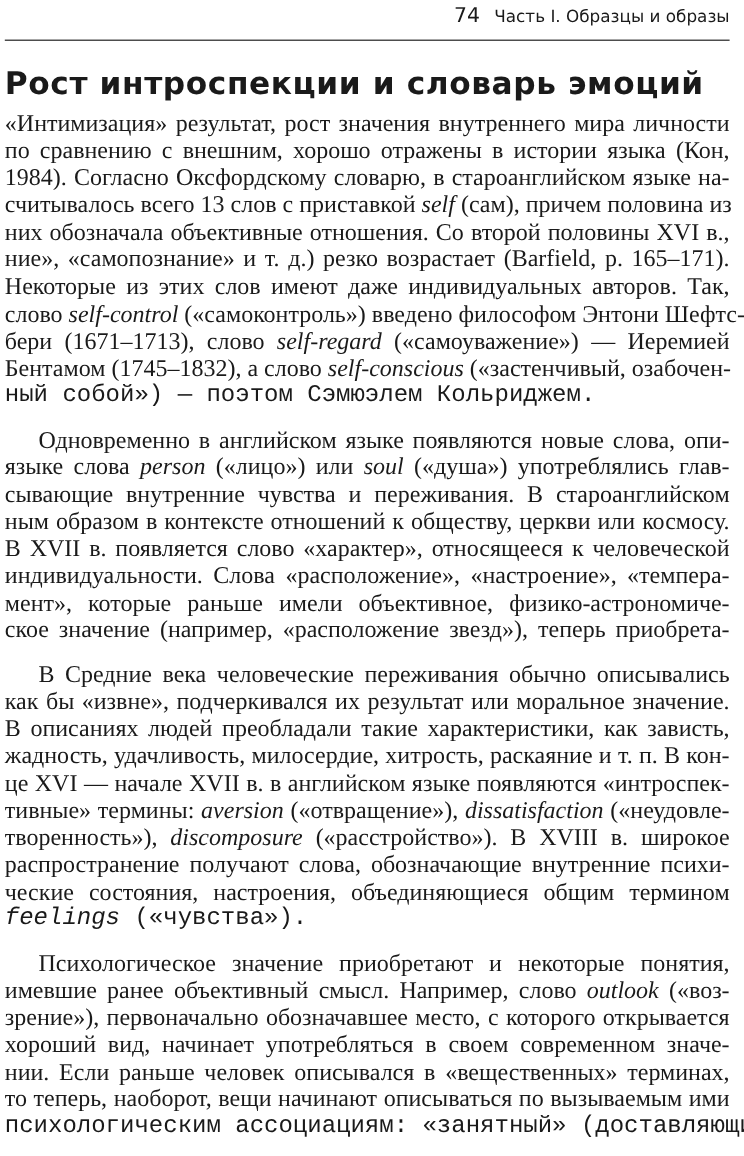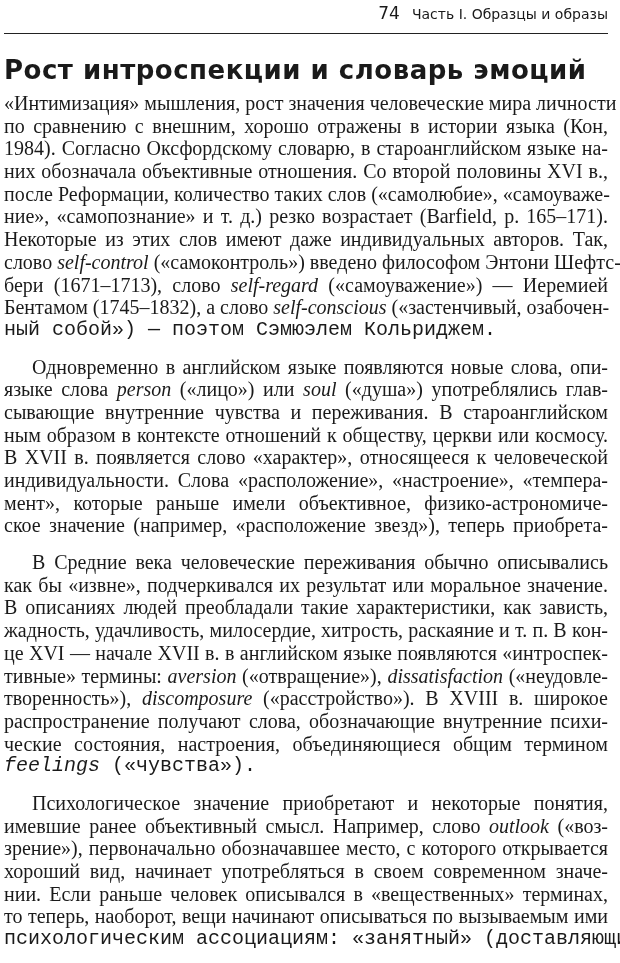--- a/index.html
+++ b/index.html
@@ -35,25 +35,25 @@
 <div class="running-head">
   <span class="page-num">74</span><span>Часть I. Образцы и образы</span>
 </div>
 <div class="rule"></div>
 
 <h2 class="section-title">Рост интроспекции и словарь эмоций</h2>
 
 <div class="body-text">
   <div id="para-container">
       <div>
-        <span class="line">«Интимизация» мышления, рост значения человеческие мира личности</span>
+        <span class="line">«Интимизация» результат, рост значения внутреннего мира личности</span>
         <span class="line">по сравнению с внешним, хорошо отражены в истории языка (Кон,</span>
         <span class="line">1984). Согласно Оксфордскому словарю, в староанглийском языке на-</span>
+        <span class="line">считывалось всего 13 слов с приставкой <span class="it">self</span> (сам), причем половина из</span>
         <span class="line">них обозначала объективные отношения. Со второй половины XVI в.,</span>
-        <span class="line">после Реформации, количество таких слов («самолюбие», «самоуваже-</span>
         <span class="line">ние», «самопознание» и т. д.) резко возрастает (Barfield, p. 165–171).</span>
         <span class="line">Некоторые из этих слов имеют даже индивидуальных авторов. Так,</span>
         <span class="line">слово <span class="it">self-control</span> («самоконтроль») введено философом Энтони Шефтс-</span>
         <span class="line">бери (1671–1713), слово <span class="it">self-regard</span> («самоуважение») — Иеремией</span>
         <span class="line">Бентамом (1745–1832), а слово <span class="it">self-conscious</span> («застенчивый, озабочен-</span>
         <span class="line last">ный собой») — поэтом Сэмюэлем Кольриджем.</span>
       </div>
       <div>
         <span class="line indent">Одновременно в английском языке появляются новые слова, опи-</span>
         <span class="line">языке слова <span class="it">person</span> («лицо») или <span class="it">soul</span> («душа») употреблялись глав-</span>

